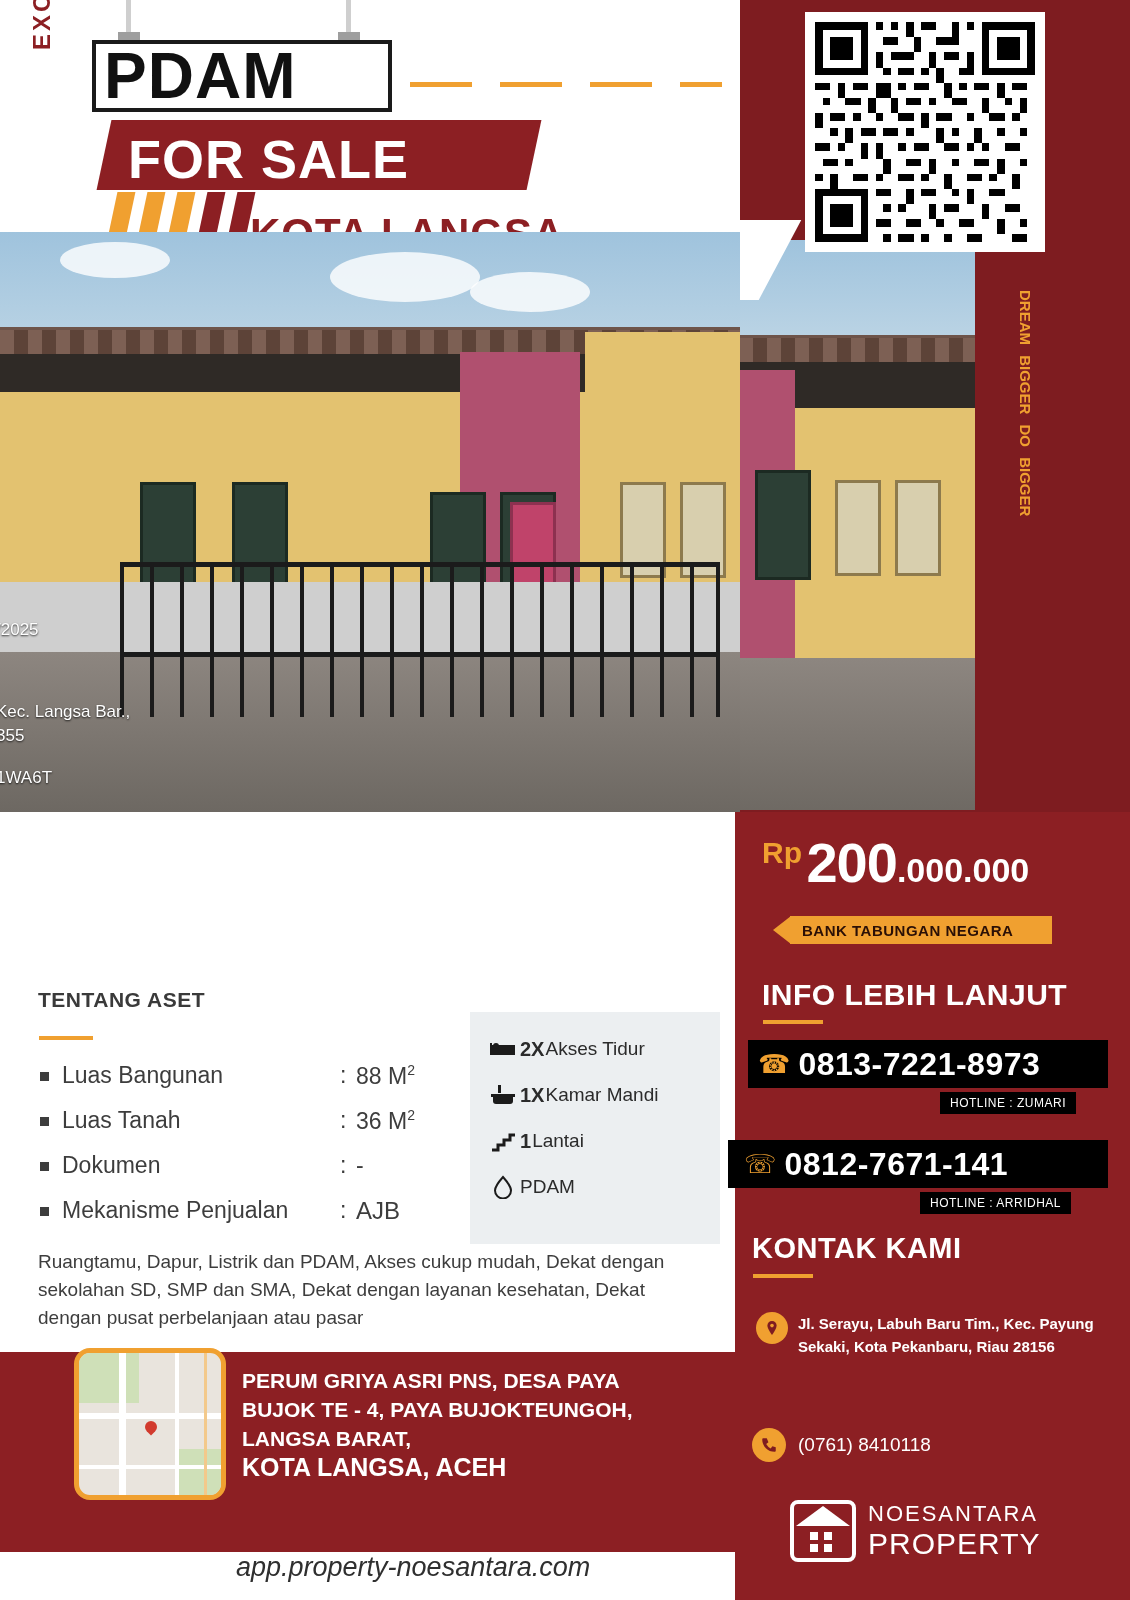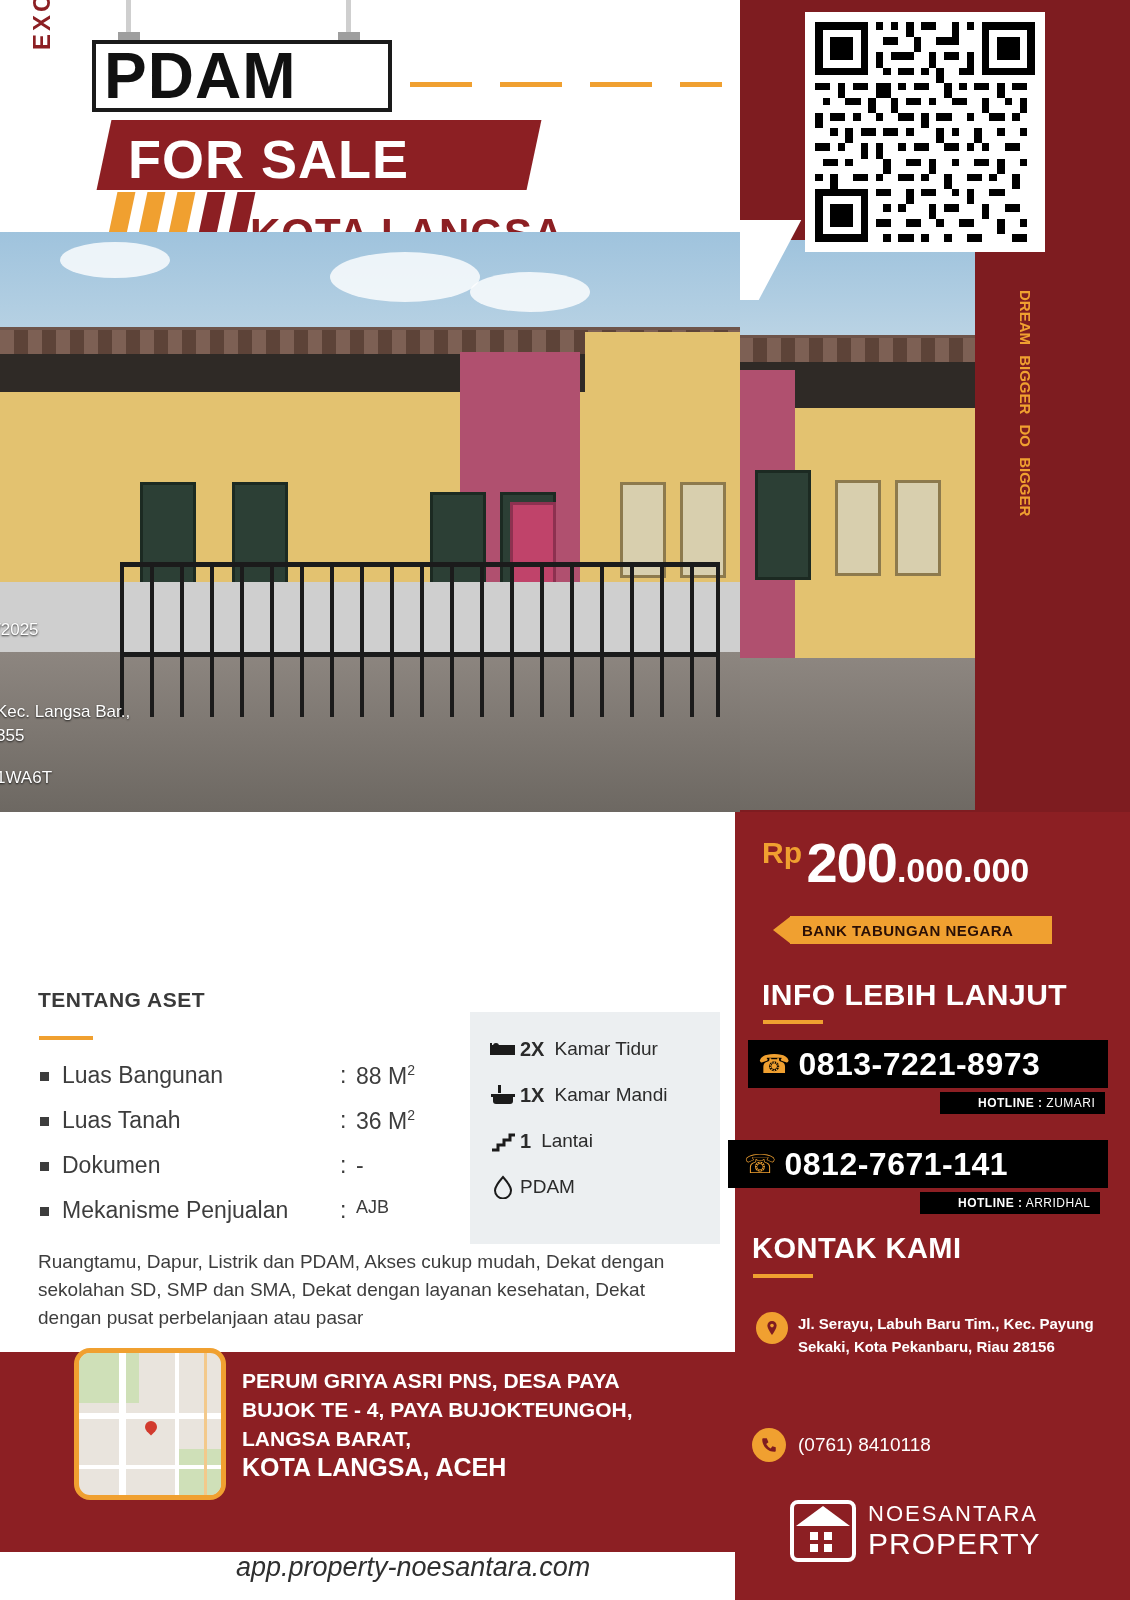--- a/index.html
+++ b/index.html
@@ -67,21 +67,21 @@
   }
   .phone-row2 {
     position:absolute; left:728px; top:1140px; width:380px; height:48px;
     background:#000000; display:flex; align-items:center; padding-left:16px;
   }
   .phone-num { color:#ffffff; font-size:32px; font-weight:bold; letter-spacing:.5px; margin-left:8px;}
   .hotline {
     position:absolute; background:#000; color:#ffffff; font-size:12px;
     padding:4px 10px; letter-spacing:.5px;
   }
-  .hotline b { font-weight:bold;margin-left:28px; }
+  .hotline b { font-weight:normal; }
   .hotline1 { left:940px; top:1092px; }
   .hotline2 { left:920px; top:1192px; }
 
   .kontak-title {
     position:absolute; left:752px; top:1232px;
     color:#ffffff; font-size:29px; font-weight:bold; letter-spacing:.5px;
   }
   .kontak-rule { position:absolute; left:753px; top:1274px; width:60px; height:4px; background:#f0a030; }
 
   .addr-pin {
@@ -248,21 +248,21 @@
     font-size:19px; color:#3d3d3d; line-height:28px;
   }
 
   
   .features {
     position:absolute; left:470px; top:1012px; width:250px; height:232px;
     background:#eceff1; padding:14px 16px;
   }
   .feat-row { display:flex; align-items:center; height:46px; font-size:19px; color:#2b2b2b; }
   .feat-icon { width:34px; display:flex; align-items:center; justify-content:center; }
-  .feat-strong { font-weight:bold; font-size:20px; margin-right:10px; }
+  .feat-strong { font-weight:bold; font-size:20px; margin-right:1px; }
 
   
   .bottom-bar {
     position:absolute; left:0; top:1352px; width:740px; height:200px; background:#8c1f23;
   }
   .map-thumb {
     position:absolute; left:74px; top:1348px; width:152px; height:152px;
     border:5px solid #f0a030; border-radius:16px; background:#e9e4dd; overflow:hidden;
   }
   .map-road { position:absolute; background:#ffffff; }
@@ -608,38 +608,38 @@
     <div class="spec-row">
       <span class="spec-bullet"></span>
       <span class="spec-label">Dokumen</span>
       <span class="spec-colon">:</span>
       <span class="spec-val"><span>-</span></span>
     </div>
     <div class="spec-row">
       <span class="spec-bullet"></span>
       <span class="spec-label">Mekanisme Penjualan</span>
       <span class="spec-colon">:</span>
-      <span class="spec-val" style="font-size:18px"><span>AJB</span></span>
+      <span class="spec-val" style="font-size:24px"><span>AJB</span></span>
     </div>
   </div>
 
   <div class="desc">Ruangtamu, Dapur, Listrik dan PDAM, Akses cukup mudah, Dekat dengan sekolahan SD, SMP dan SMA, Dekat dengan layanan kesehatan, Dekat dengan pusat perbelanjaan atau pasar</div>
 
   <div class="features">
     <div class="feat-row">
       <span class="feat-icon">
         <svg width="26" height="20" viewBox="0 0 26 20">
             <rect x="1" y="6" width="24" height="8" fill="#1b1b1b"></rect>
             <rect x="1" y="14" width="24" height="2" fill="#1b1b1b"></rect>
             <circle cx="6" cy="7" r="3" fill="#1b1b1b"></circle>
             <rect x="0" y="4" width="2" height="12" fill="#1b1b1b"></rect>
           </svg>
       </span>
       <span class="feat-strong">2X</span>
-      <span>Kamar Tidur</span>
+      <span>Akses Tidur</span>
     </div>
     <div class="feat-row">
       <span class="feat-icon">
         <svg width="26" height="22" viewBox="0 0 26 22">
             <rect x="8" y="1" width="3" height="8" fill="#1b1b1b"></rect>
             <rect x="1" y="10" width="24" height="3" fill="#1b1b1b"></rect>
             <path d="M3 13h20v4a3 3 0 0 1-3 3H6a3 3 0 0 1-3-3z" fill="#1b1b1b"></path>
           </svg>
       </span>
       <span class="feat-strong">1X</span>

